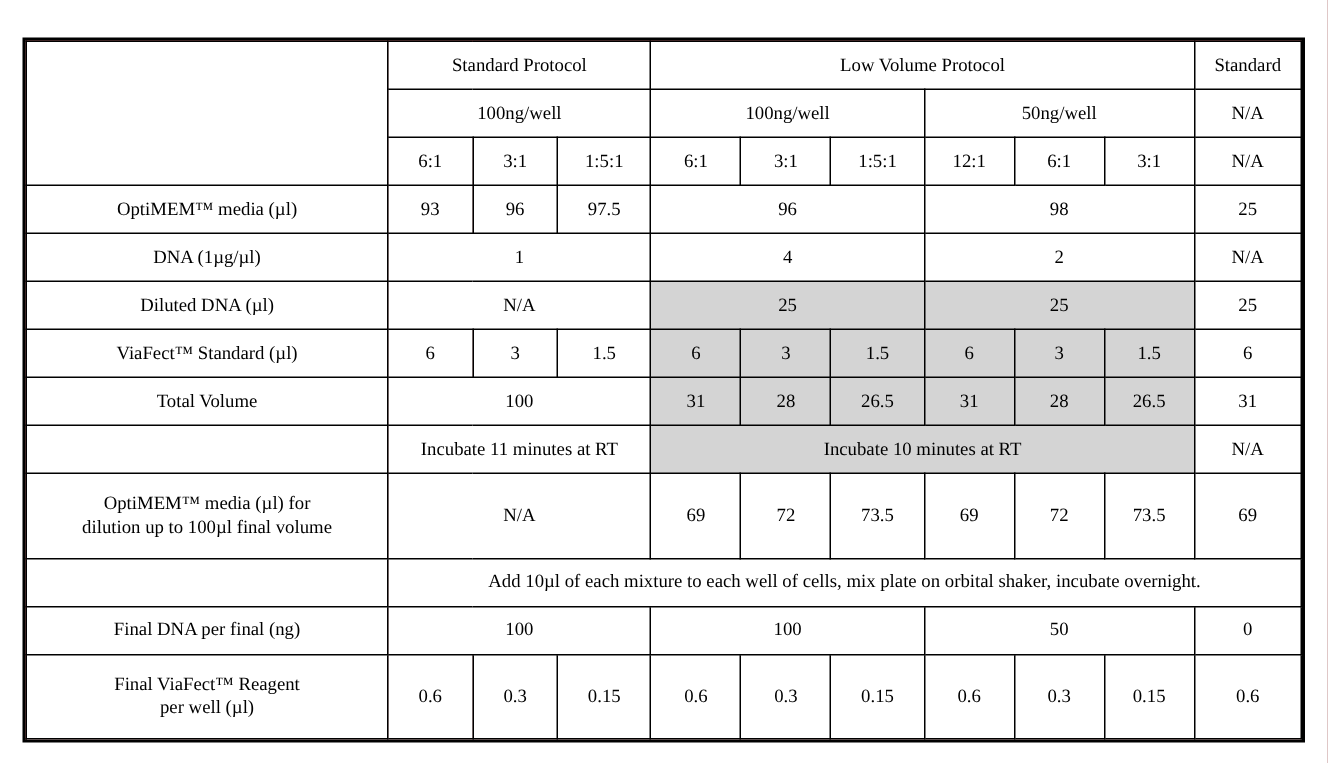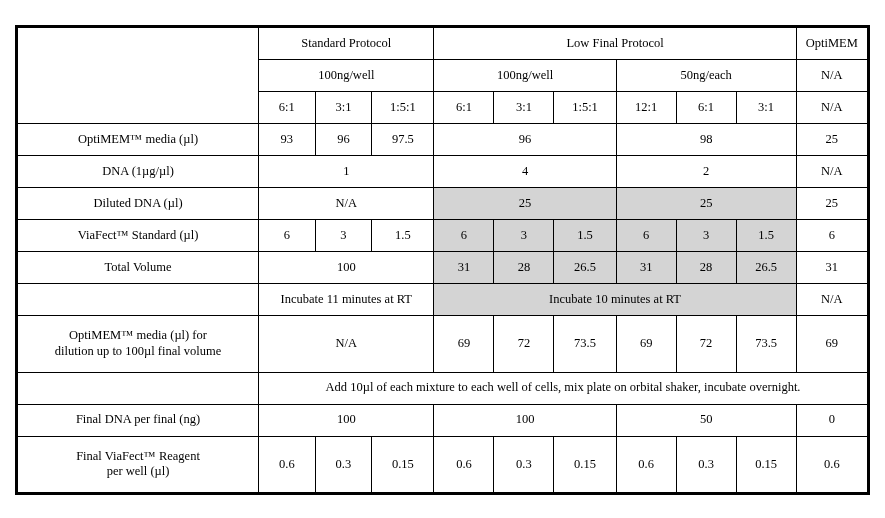--- a/index.html
+++ b/index.html
@@ -81,28 +81,28 @@
       <col style="width:53px">
       <col style="width:53px">
       <col style="width:53px">
       <col style="width:63px">
     </colgroup>
     <tbody>
 
       <tr>
         <td class="blank" rowspan="3"></td>
         <td colspan="3">Standard Protocol</td>
-        <td colspan="6">Low Final Protocol</td>
-        <td>OptiMEM</td>
+        <td colspan="6">Low Volume Protocol</td>
+        <td>Standard</td>
       </tr>
 
       <tr>
         <td colspan="3">100ng/well</td>
         <td colspan="3">100ng/well</td>
-        <td colspan="3">50ng/each</td>
+        <td colspan="3">50ng/well</td>
         <td>N/A</td>
       </tr>
 
       <tr>
         <td>6:1</td>
         <td>3:1</td>
         <td>1:5:1</td>
         <td>6:1</td>
         <td>3:1</td>
         <td>1:5:1</td>

